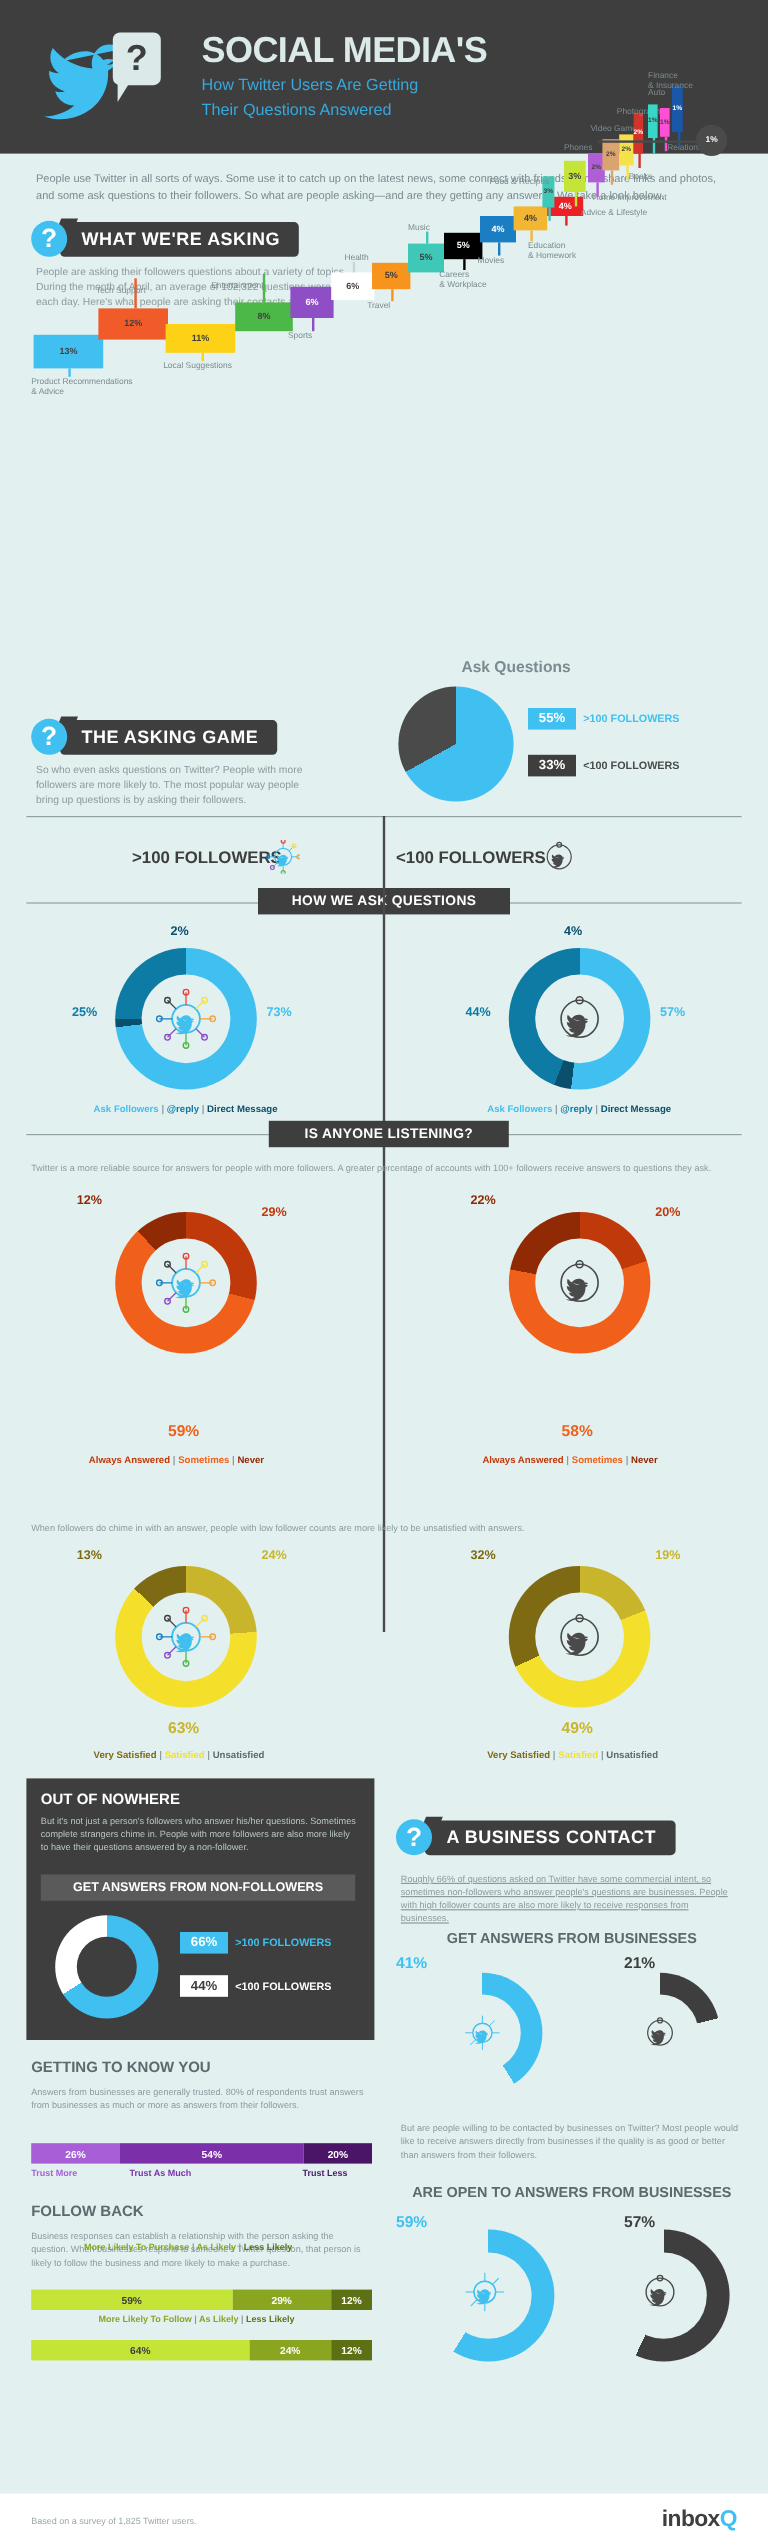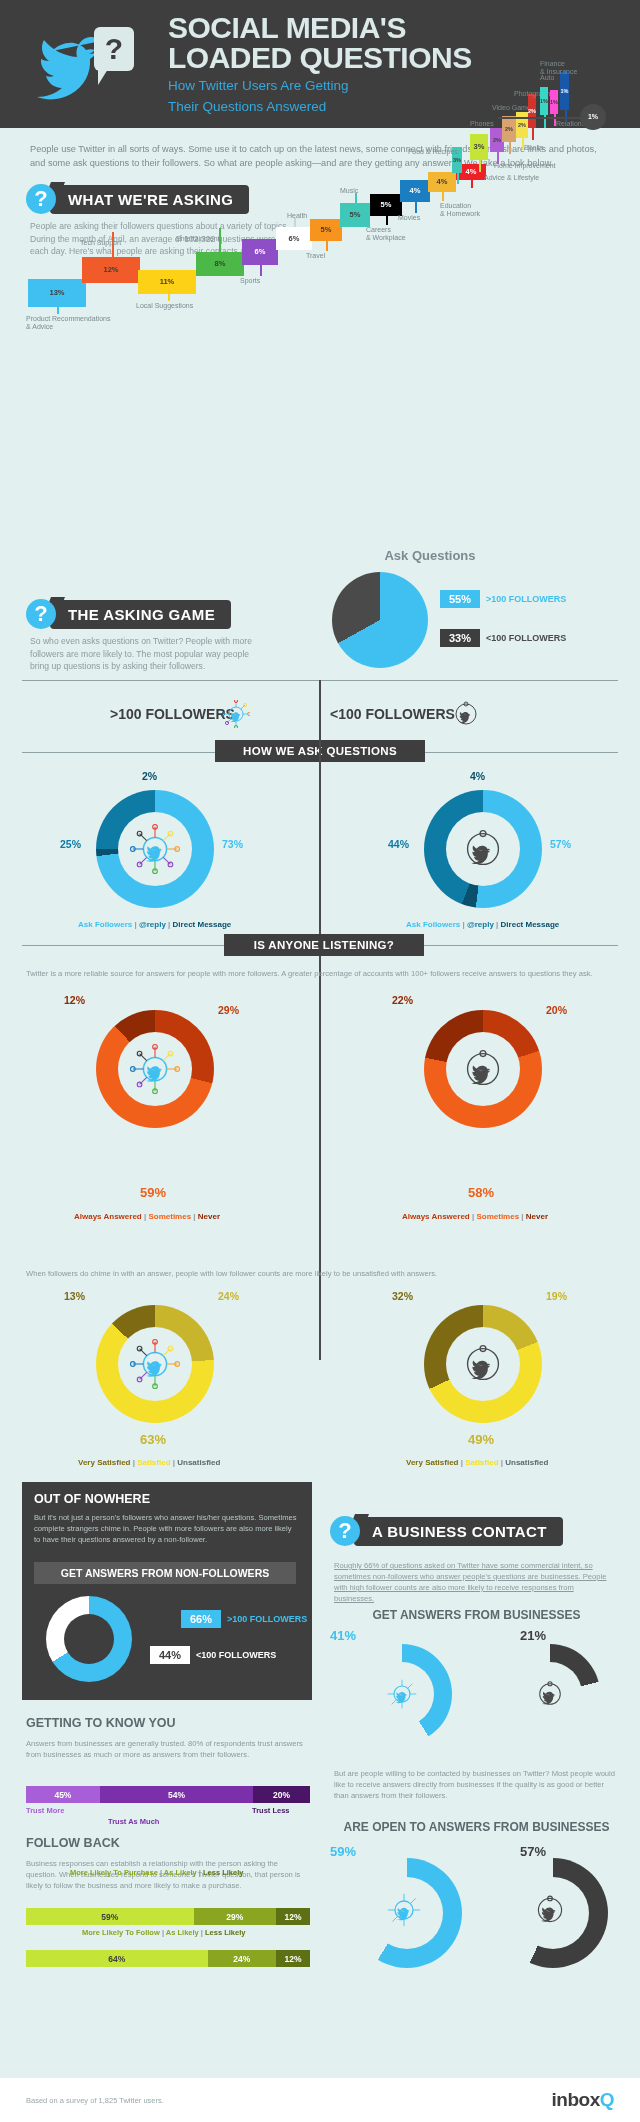--- a/index.html
+++ b/index.html
@@ -97,21 +97,20 @@
       <div class="bird-big">
         <svg width="110" height="84" viewBox="0 0 110 84">
           <path fill="#3fc0f0" d="M30 20c6-6 14-9 22-8 5 1 9 3 12 7 3-1 6-1 9 0-2 2-4 3-6 4 3 0 5-1 8-2-2 3-4 5-7 7 1 14-6 28-19 35-10 6-23 7-34 3 9 0 18-3 25-9-8 0-14-5-16-12 3 1 5 1 8 0-8-2-14-9-13-17 2 1 5 2 8 2-7-5-9-14-5-21 8 10 20 16 33 17-2-8 2-16 9-19 5-2 11-1 15 3"></path>
         </svg>
         <div class="qbubble">
           <span>?</span>
         </div>
       </div>
       <div class="htext">
         <div class="htitle">SOCIAL MEDIA'S</div>
-        <div class="htitle">LOADED QUESTIONS</div>
         <div class="hsub">How Twitter Users Are Getting</div>
         <div class="hsub">Their Questions Answered</div>
       </div>
     </div>
   </div>
 
   <p class="intro">People use Twitter in all sorts of ways. Some use it to catch up on the latest news, some connect with friends, some share links and photos, and some ask questions to their followers. So what are people asking—and are they getting any answers? We take a look below.</p>
 
   <div class="banner">
     <div class="qcircle">?</div>
@@ -316,21 +315,21 @@
     <span style="color:#8d9b9f;"> | </span><span style="color:#5c6a6e;">Unsatisfied</span>
   </div>
 
   <div class="dark-panel" style="left:22px;top:1482px;width:290px;height:218px;"></div>
   <div style="position:absolute;left:34px;top:1492px;font-size:12.5px;font-weight:bold;color:#fff;">OUT OF NOWHERE</div>
   <p style="position:absolute;left:34px;top:1512px;width:265px;font-size:7.6px;line-height:11px;color:#b7c6c6;">But it's not just a person's followers who answer his/her questions. Sometimes complete strangers chime in. People with more followers are also more likely to have their questions answered by a non-follower.</p>
   <div style="position:absolute;left:34px;top:1562px;width:262px;background:#5a5a5a;color:#fff;font-size:10.5px;font-weight:bold;text-align:center;padding:5px 0;">GET ANSWERS FROM NON-FOLLOWERS</div>
   <div class="donut" style="left:46px;top:1596px;width:86px;height:86px;background:conic-gradient(#3fc0f0 0deg 238deg,#ffffff 238deg 360deg);">
     <div class="hole" style="left:18px;top:18px;width:50px;height:50px;background:#3e3e3e;"></div>
   </div>
-  <div class="legend-box" style="left:150px;top:1608px;margin-left:31px;">
+  <div class="legend-box" style="left:150px;top:1608px;">
     <span class="legend-pct">66%</span>
     <span class="legend-txt">&gt;100 FOLLOWERS</span>
   </div>
   <div class="legend-box" style="left:150px;top:1644px;">
     <span class="legend-pct" style="background:#fff;color:#3e3e3e;">44%</span>
     <span class="legend-txt" style="color:#fff;">&lt;100 FOLLOWERS</span>
   </div>
 
   <div class="banner" style="position:absolute;left:330px;top:1516px;margin:0;">
     <div class="qcircle">?</div>
@@ -344,26 +343,26 @@
   </div>
   <div class="dpct" style="left:330px;top:1628px;color:#3fc0f0;font-size:13px;">41%</div>
   <div class="donut" style="left:500px;top:1644px;width:100px;height:100px;background:conic-gradient(#3e3e3e 0deg 76deg,#e2f0f0 76deg 360deg);">
     <div class="hole" style="left:18px;top:18px;width:64px;height:64px;"></div>
   </div>
   <div class="dpct" style="left:520px;top:1628px;color:#3e3e3e;font-size:13px;">21%</div>
 
   <div class="sec-h" style="left:26px;top:1716px;">GETTING TO KNOW YOU</div>
   <p class="sec-p" style="left:26px;top:1738px;width:280px;">Answers from businesses are generally trusted. 80% of respondents trust answers from businesses as much or more as answers from their followers.</p>
   <div class="hbar" style="left:26px;top:1786px;width:284px;">
-    <div style="width:26%;background:#a75ed6;">45%</div>
+    <div style="width:26%;background:#a75ed6;">26%</div>
     <div style="width:54%;background:#7b2fa8;">54%</div>
     <div style="width:20%;background:#4a1566;">20%</div>
   </div>
   <div class="hbar-lg" style="left:26px;top:1806px;color:#a75ed6;">Trust More</div>
-  <div class="hbar-lg" style="left:108px;top:1806px;color:#7b2fa8;margin-top:11px;">Trust As Much</div>
+  <div class="hbar-lg" style="left:108px;top:1806px;color:#7b2fa8;">Trust As Much</div>
   <div class="hbar-lg" style="left:252px;top:1806px;color:#4a1566;">Trust Less</div>
 
   <p class="sec-p" style="left:334px;top:1768px;width:282px;">But are people willing to be contacted by businesses on Twitter? Most people would like to receive answers directly from businesses if the quality is as good or better than answers from their followers.</p>
 
   <div class="sec-h" style="left:26px;top:1836px;">FOLLOW BACK</div>
   <p class="sec-p" style="left:26px;top:1858px;width:282px;">Business responses can establish a relationship with the person asking the question. When businesses respond to someone's Twitter question, that person is likely to follow the business and more likely to make a purchase.</p>
 
   <div class="hbar" style="left:26px;top:1908px;width:284px;">
     <div style="width:59%;background:#c4e538;color:#3e3e3e;">59%</div>
     <div style="width:29%;background:#8aa520;">29%</div>

